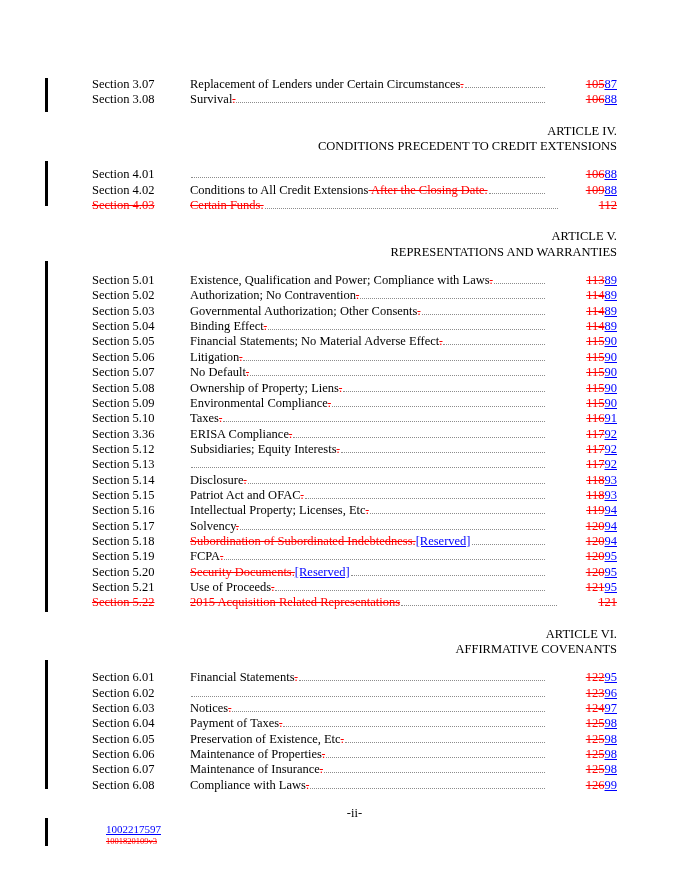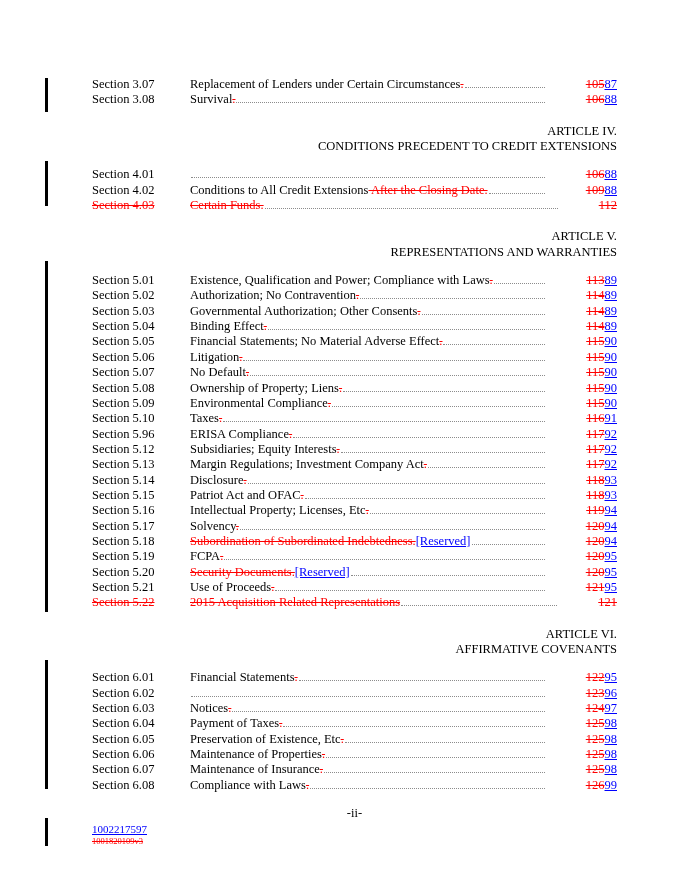--- a/index.html
+++ b/index.html
@@ -34,21 +34,21 @@
   .heading-line{line-height:15.35px;}
   .cbar{position:absolute;left:45px;width:3px;background:#000;}
   #cbar1{top:78px;height:34px;}
   #cbar2{top:161px;height:45px;}
   #cbar3{top:261px;height:351px;}
   #cbar4{top:660px;height:129px;}
   #cbar5{top:818px;height:28px;}
   .footer-page{
     text-align:center;margin-top:13px;line-height:15px;font-size:12.5px;
   }
-  .doc-numbers{margin-top:2px;margin-left:0;}
+  .doc-numbers{margin-top:2px;margin-left:14px;}
   .doc-new{font-size:11px;line-height:13px;color:#0000ff;text-decoration:underline;}
   .doc-old{font-size:8.5px;line-height:10px;color:#ff0000;text-decoration:line-through;}
 </style>
 </head>
 <body>
 
 <div class="page">
 
   <div id="cbar1" class="cbar"></div>
   <div id="cbar2" class="cbar"></div>
@@ -154,34 +154,33 @@
             <span class="leader"></span>
             <span class="pg"><span class="del">115</span><span class="ins">90</span></span>
           </div>
           <div class="row">
             <span class="sec">Section 5.10</span>
             <span class="title"><span>Taxes</span><span class="del">.</span></span>
             <span class="leader"></span>
             <span class="pg"><span class="del">116</span><span class="ins">91</span></span>
           </div>
           <div class="row">
-            <span class="sec">Section 5.96</span>
+            <span class="sec">Section 3.36</span>
             <span class="title"><span>ERISA Compliance</span><span class="del">.</span></span>
             <span class="leader"></span>
             <span class="pg"><span class="del">117</span><span class="ins">92</span></span>
           </div>
           <div class="row">
             <span class="sec">Section 5.12</span>
             <span class="title"><span>Subsidiaries; Equity Interests</span><span class="del">.</span></span>
             <span class="leader"></span>
             <span class="pg"><span class="del">117</span><span class="ins">92</span></span>
           </div>
           <div class="row">
             <span class="sec">Section 5.13</span>
-            <span class="title"><span>Margin Regulations; Investment Company Act</span><span class="del">.</span></span>
             <span class="leader"></span>
             <span class="pg"><span class="del">117</span><span class="ins">92</span></span>
           </div>
           <div class="row">
             <span class="sec">Section 5.14</span>
             <span class="title"><span>Disclosure</span><span class="del">.</span></span>
             <span class="leader"></span>
             <span class="pg"><span class="del">118</span><span class="ins">93</span></span>
           </div>
           <div class="row">

